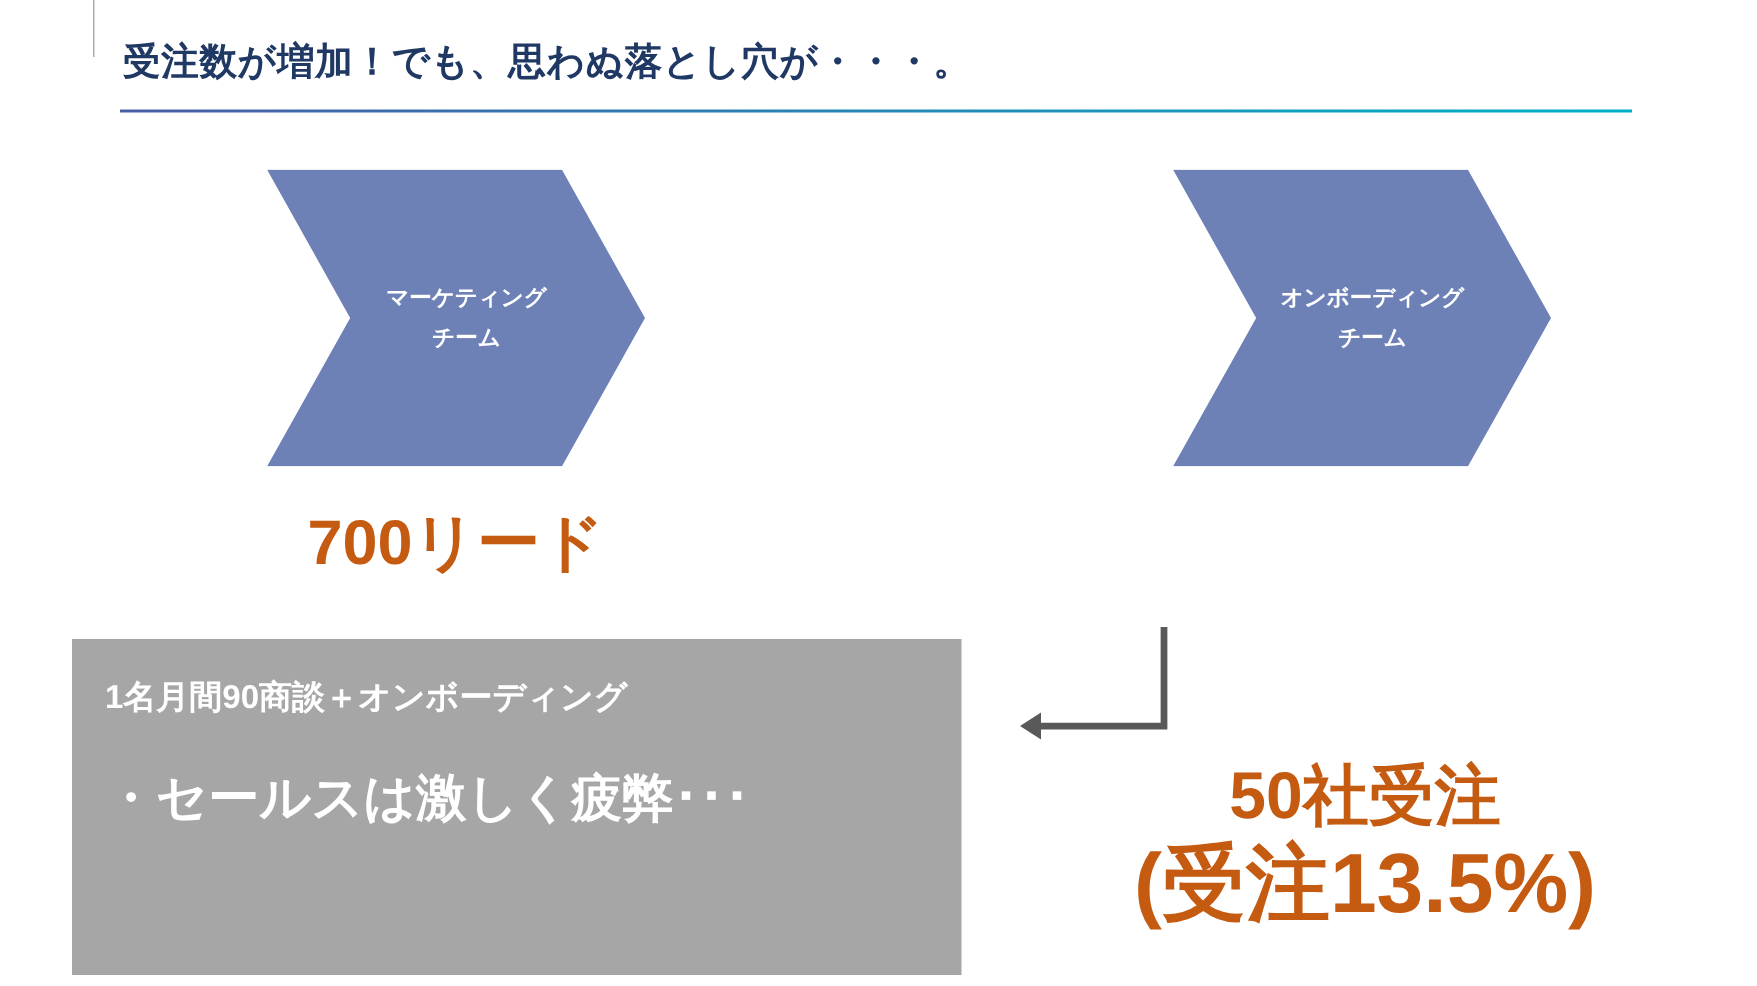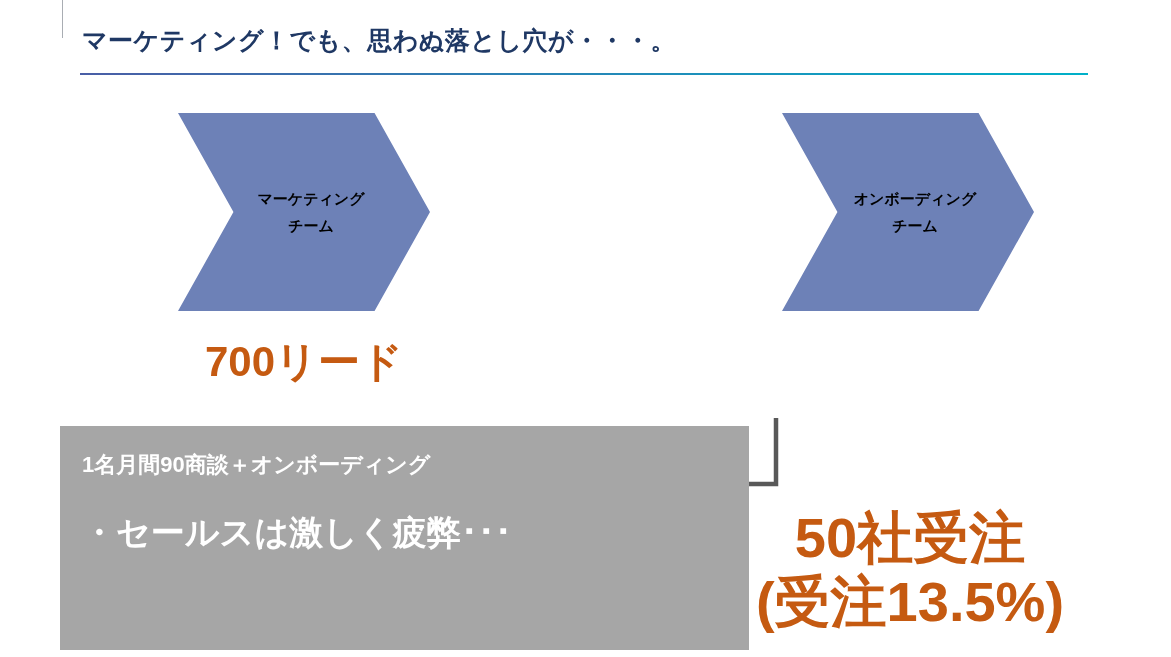--- a/index.html
+++ b/index.html
@@ -47,21 +47,21 @@
 
   .chevron {
     position: absolute;
     width: 252px;
     height: 198px;
     background: var(--chevron-blue, #6d81b7);
     clip-path: polygon(0 0, 78% 0, 100% 50%, 78% 100%, 0 100%, 22% 50%);
     display: flex;
     flex-direction: column;
     justify-content: center;
-    color: #000000;
+    color: #ffffff;
     font-weight: bold;
     font-size: 15px;
     line-height: 1.8;
     text-align: center;
     padding-left: 14px;
     box-sizing: border-box;
   }
   .chevron.marketing { left: 178px; top: 113px; }
   .chevron.sales     { left: 782px; top: 113px; }
 
@@ -90,28 +90,27 @@
     display: flex;
     align-items: center;
     justify-content: center;
     background: #ffffff;
   }
 
   .note-box {
     position: absolute;
     left: 48px;
     top: 426px;
-    width: 689px;
+    width: 593px;
     height: 224px;
     background: var(--note-gray, #a6a6a6);
     box-sizing: border-box;
     padding: 24px 18px 0 22px;
     color: #ffffff;
     font-weight: bold;
-    margin-left: 12px;
   }
   .note-header {
     font-size: 22px;
     margin: 0 0 30px 0;
   }
   .note-bullet {
     font-size: 34px;
     line-height: 1.35;
     white-space: nowrap;
   }
@@ -126,31 +125,31 @@
 
   .result {
     position: absolute;
     left: 735px;
     top: 506px;
     width: 350px;
     text-align: center;
     color: var(--accent-orange, #c55a11);
     font-weight: bold;
   }
-  .result-orders { font-size: 56px; line-height: 1.15; white-space: nowrap; }
+  .result-orders { font-size: 44px; line-height: 1.15; white-space: nowrap; }
   .result-rate   { font-size: 56px; line-height: 1.15; white-space: nowrap; }
 </style>
 </head>
 <body>
 
 <div class="slide">
 
   <div class="edge-line"></div>
 
-  <div class="title">マーケティング！でも、思わぬ落とし穴が・・・。</div>
+  <div class="title">受注数が増加！でも、思わぬ落とし穴が・・・。</div>
   <div class="title-underline"></div>
 
   <div class="chevron marketing">
     <span>マーケティング</span>
     <span>チーム</span>
   </div>
 
   <div class="chevron sales">
     <span>オンボーディング</span>
     <span>チーム</span>

